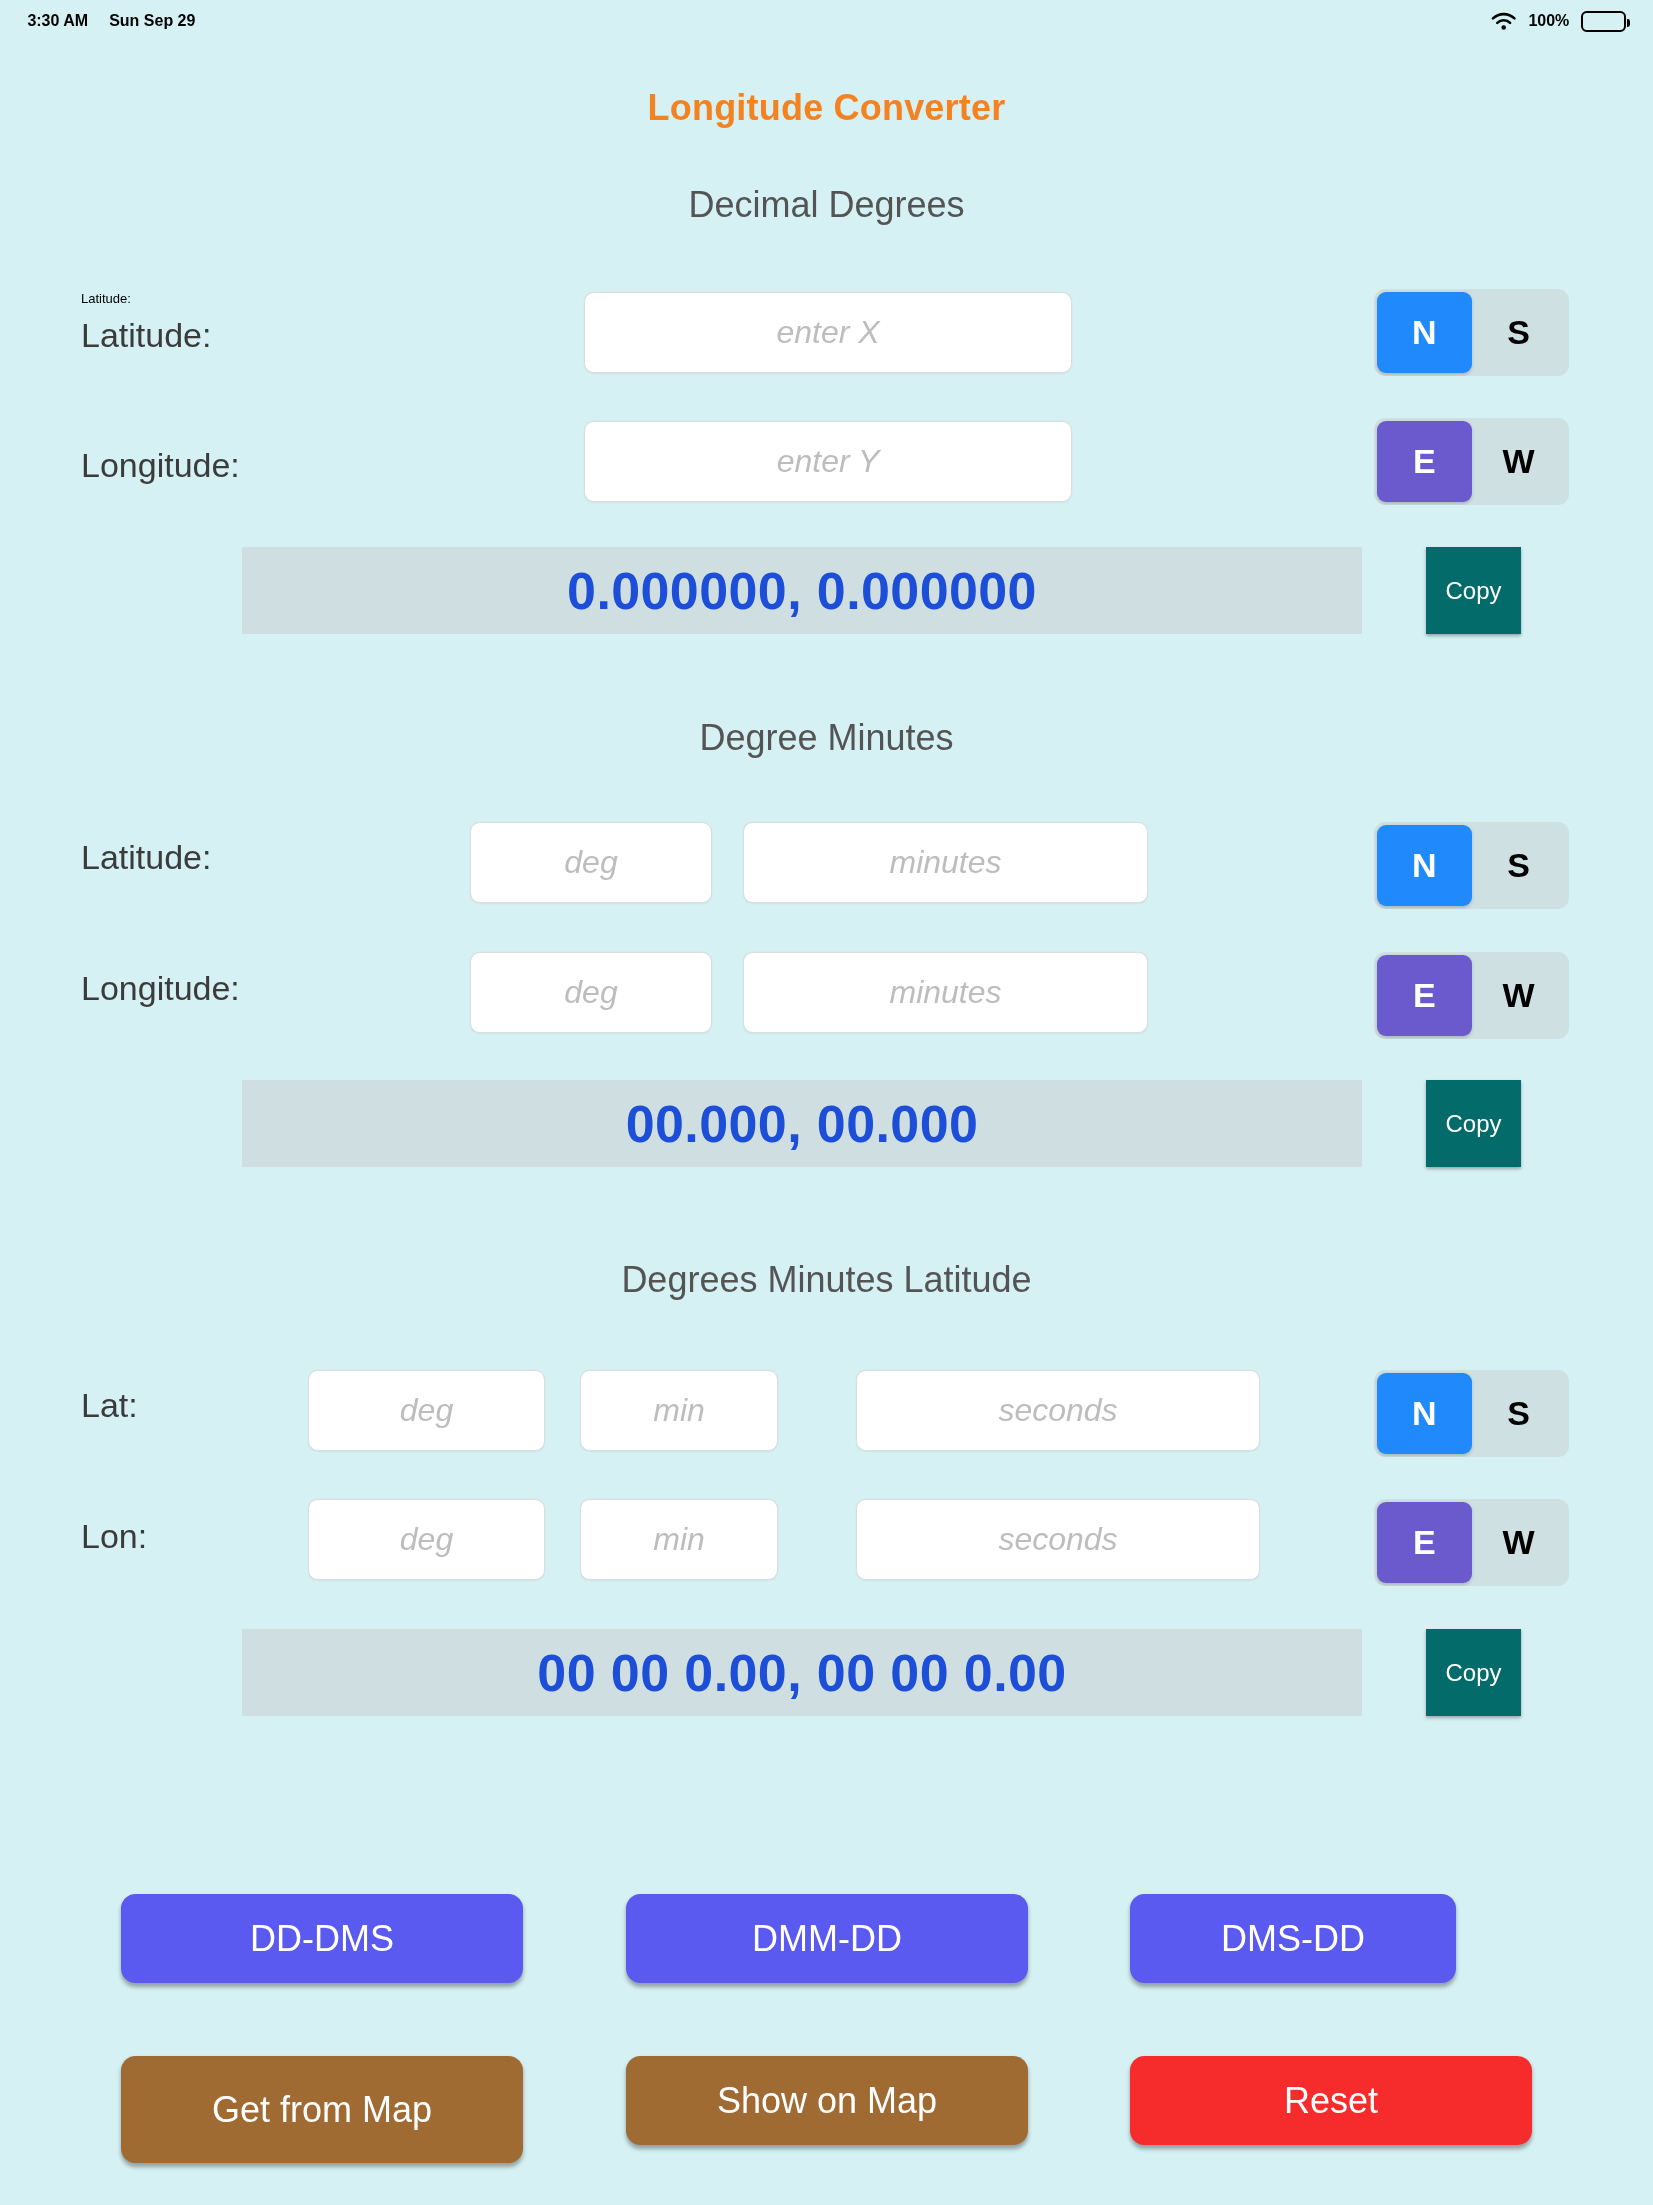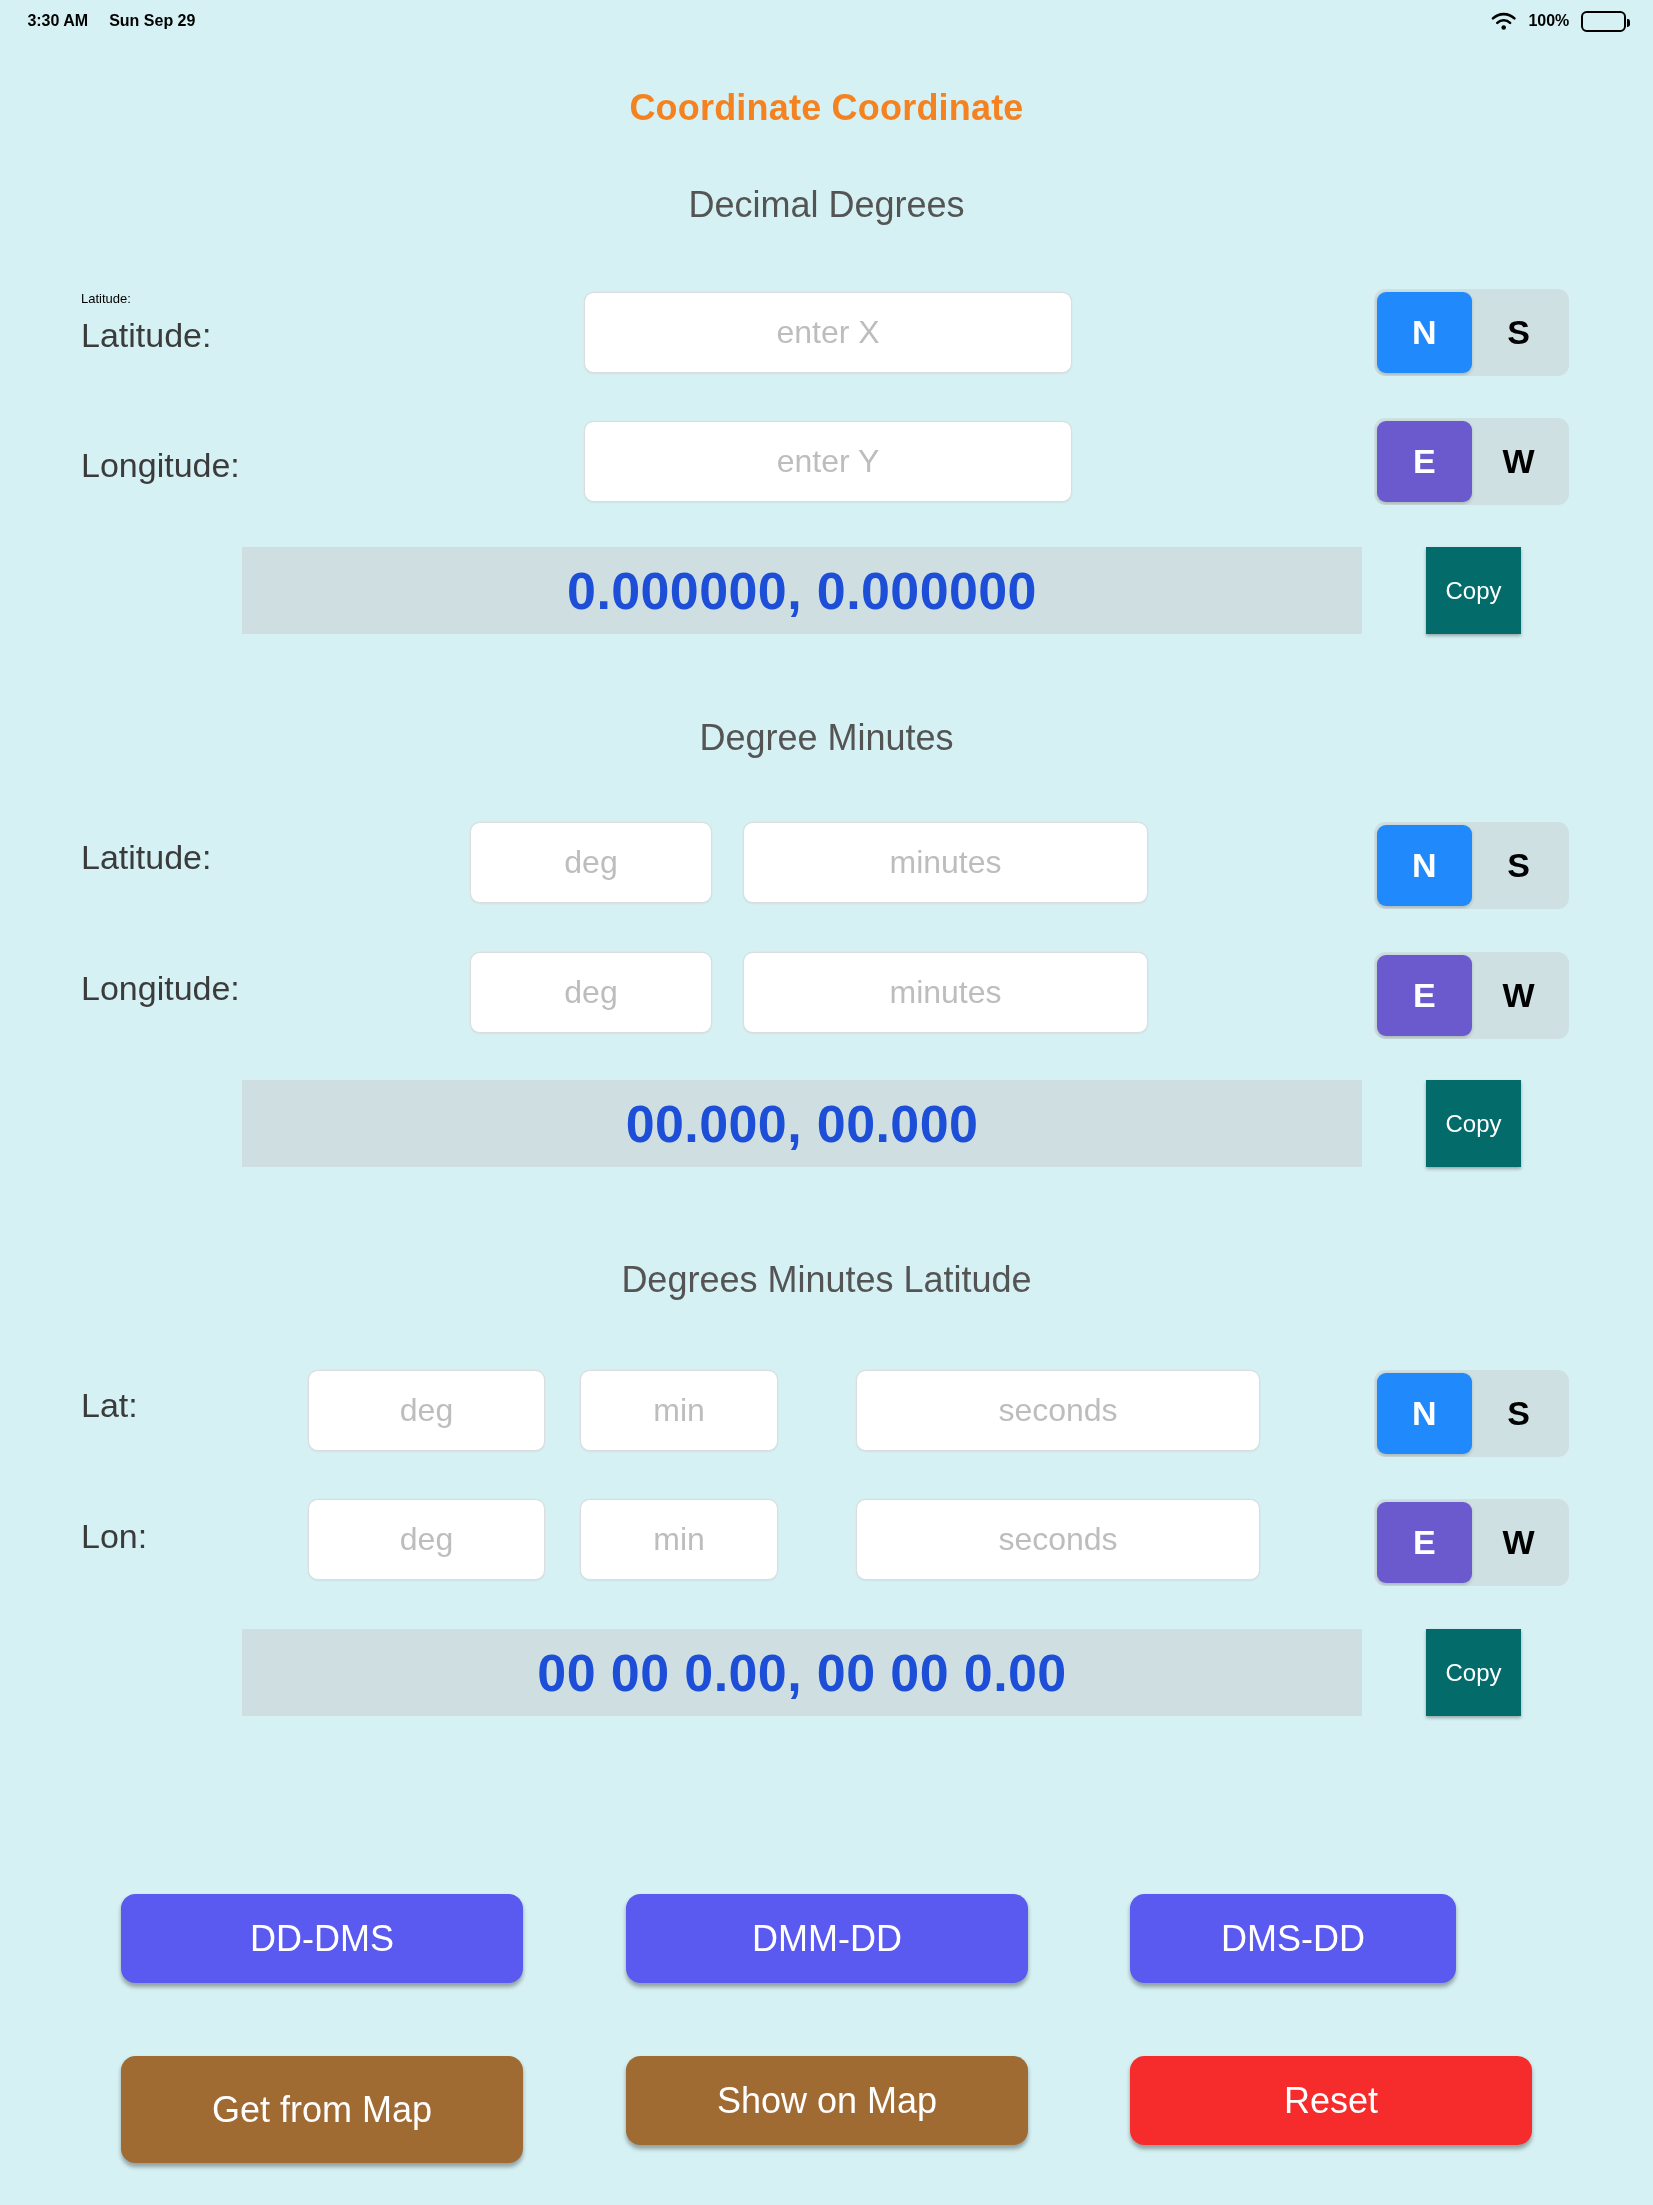--- a/index.html
+++ b/index.html
@@ -80,20 +80,21 @@
     background: #ffffff;
     border: 1.6px solid #dcdcdc;
     border-radius: 9.7px;
     box-sizing: border-box;
     font-size: 32px;
     color: #3b3b3b;
     text-align: center;
     font-family: "Liberation Sans", sans-serif;
     outline: none;
     box-shadow: 0 0.8px 1.6px rgba(0,0,0,0.06);
+    font-style: italic;
   }
   .txt::placeholder { color: #bdbdbd; opacity: 1; }
 
   
   .segment {
     display: flex;
     background: #cfe0e2;
     border-radius: 11.3px;
     padding: 3.2px;
     box-sizing: border-box;
@@ -184,21 +185,21 @@
         <path d="M2.6 6.3a13.5 13.5 0 0 1 18.8 0" stroke="#000" stroke-width="2.3" fill="none" stroke-linecap="round"></path>
       </svg>
     </span>
     <span>100%</span>
     <span class="battery">
       <span class="battery-fill"></span>
     </span>
   </div>
 </div>
 
-<div class="app-title">Coordinate Coordinate</div>
+<div class="app-title">Longitude Converter</div>
 
 <div class="abs section-heading" style="top:184px;left:0;right:0;">Decimal Degrees</div>
 
 <div class="abs" style="top:291px;left:81px;">Latitude:</div>
 <span class="abs field-label" style="top:316px;left:81px;">Latitude:</span>
 <input class="abs txt" style="top: 292px; left: 584px; width: 488px; height: 81px;" placeholder="enter X">
 <div class="abs segment" style="top:289px;left:1374px;width:195px;height:87px;">
   <div class="seg-btn active-blue">N</div>
   <div class="seg-btn">S</div>
 </div>

